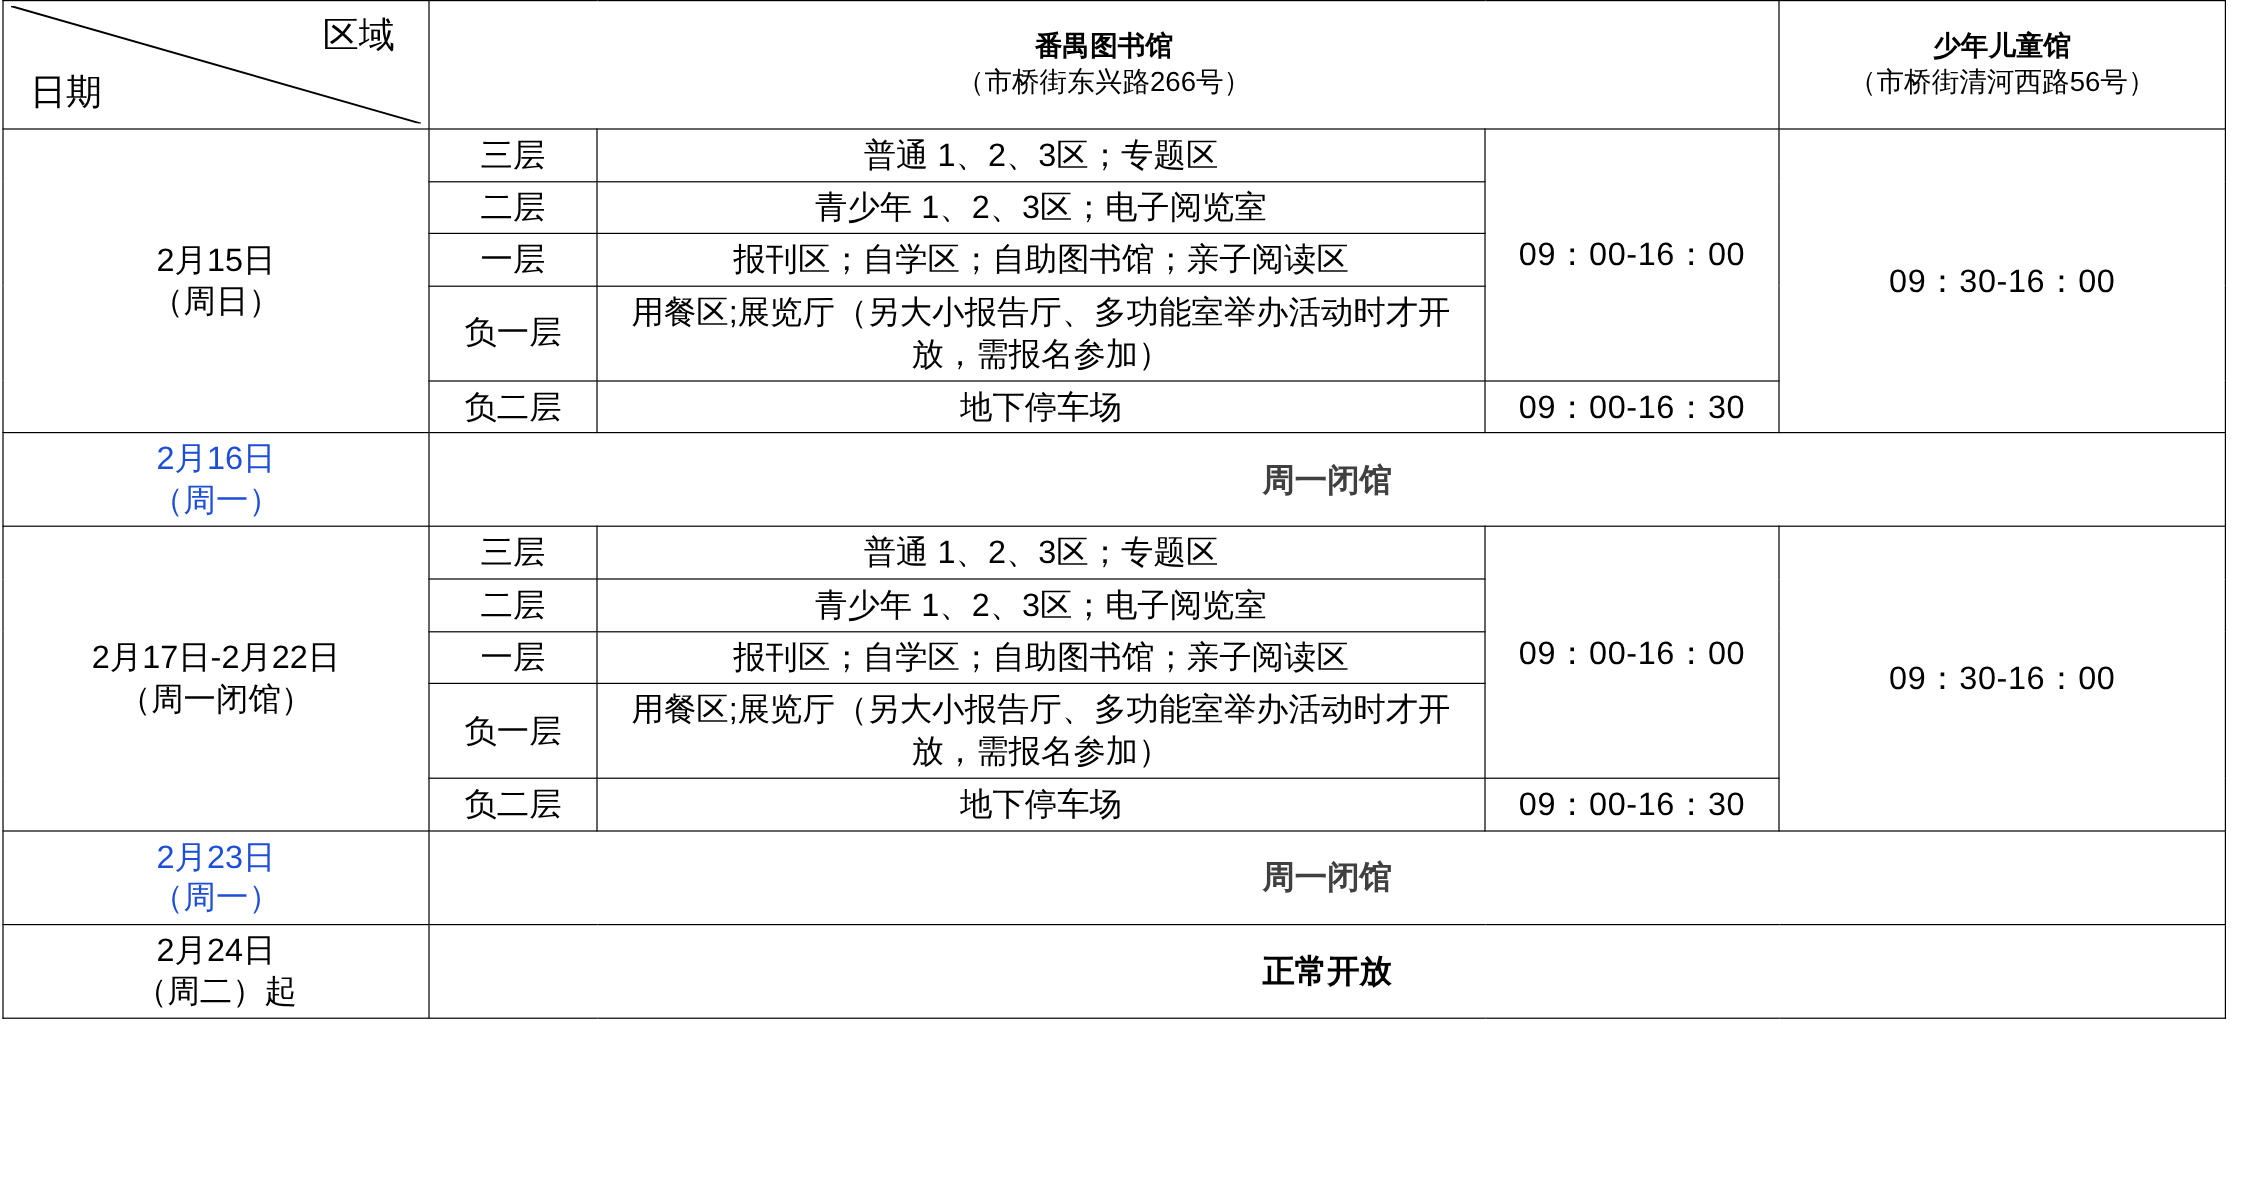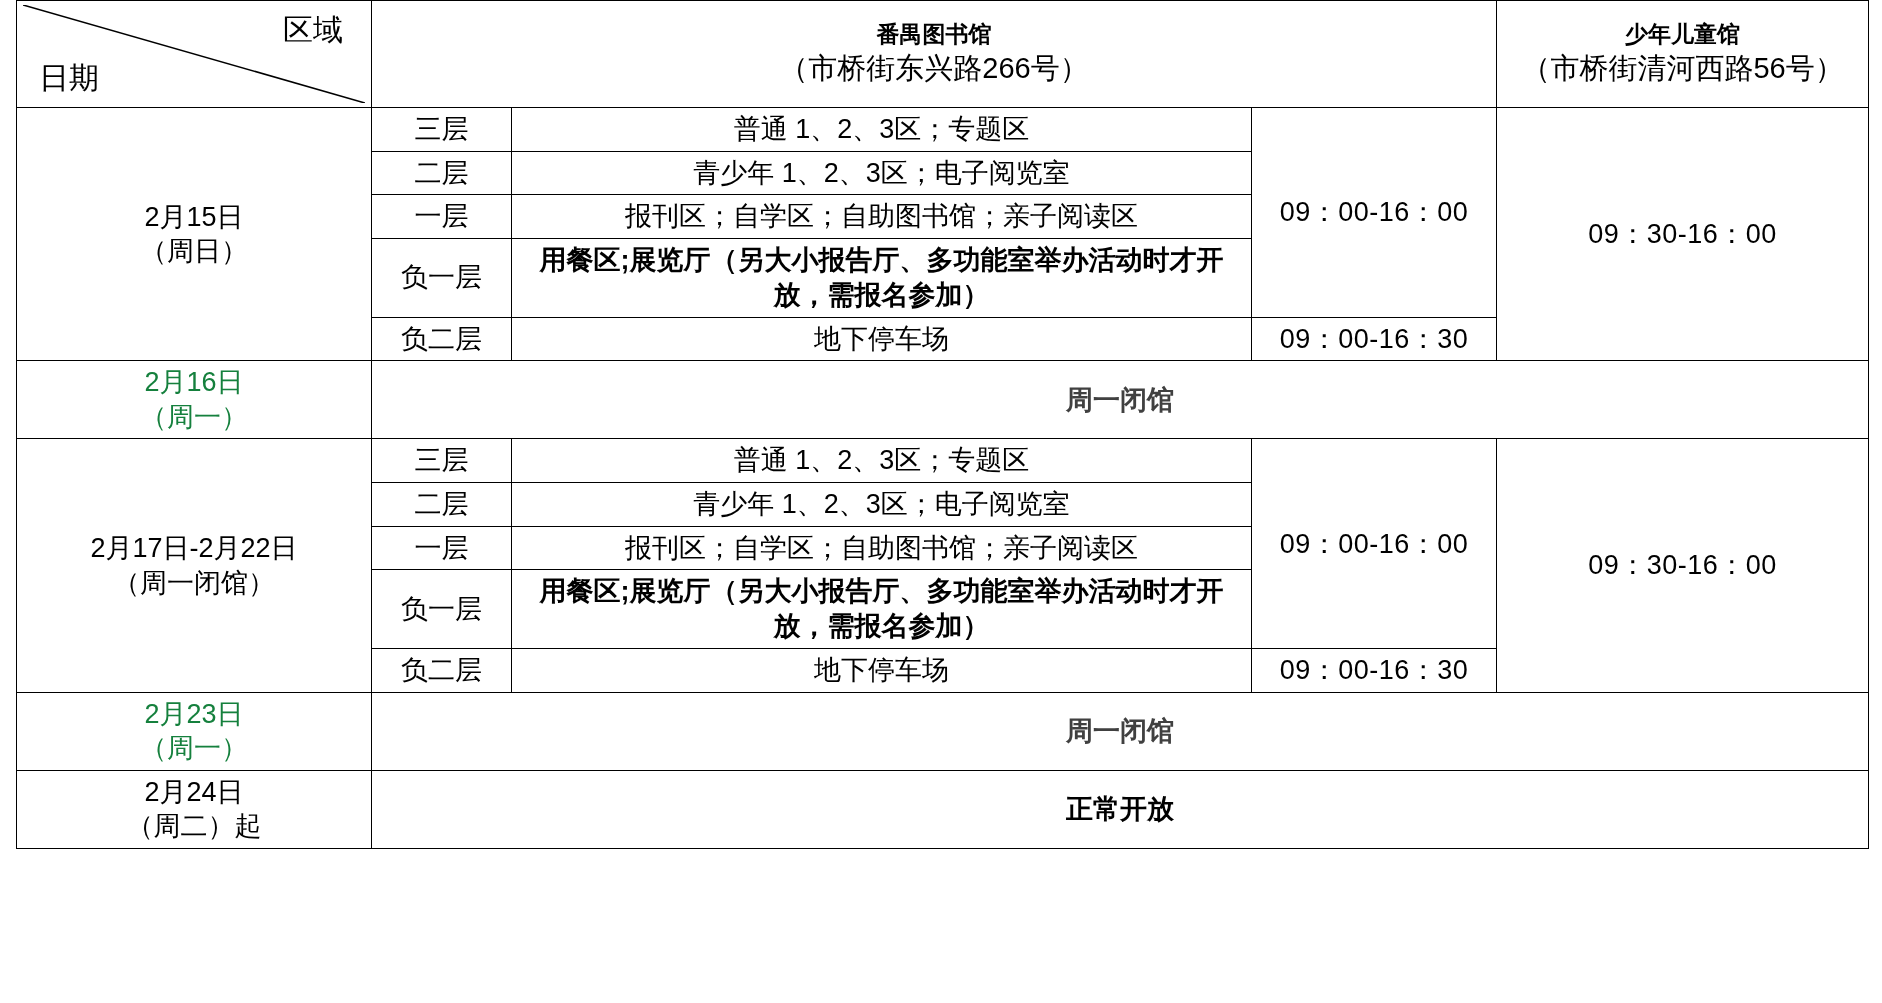--- a/index.html
+++ b/index.html
@@ -15,21 +15,21 @@
     width: 1882px;
     height: 1003px;
     position: relative;
     background: #ffffff;
     overflow: hidden;
   }
   table.schedule {
     border-collapse: collapse;
     table-layout: fixed;
     width: 1852px;
-    margin: 0 0 0 16px;
+    margin: 0 0 0 2px;
   }
   table.schedule td {
     border: 1px solid #000000;
     text-align: center;
     vertical-align: middle;
     font-size: 27px;
     line-height: 1.28;
     padding: 4px 6px;
     white-space: nowrap;
   }
@@ -62,42 +62,41 @@
     bottom: 6px;
     font-size: 30px;
     text-align: right;
   }
   .hdr-main {
     font-size: 23px;
     font-weight: bold;
     line-height: 1.3;
   }
   .hdr-sub {
-    font-size: 29px;
+    font-size: 23px;
     font-weight: normal;
     line-height: 1.3;
   }
   .date-cell {
     font-size: 28px;
     line-height: 1.35;
   }
   .date-closed {
-    color: #15803d;
+    color: #1d4ed8;
   }
   .floor-cell {
     font-size: 27px;
   }
   .zone-cell {
     font-size: 27px;
   }
   .zone-cell.two-line {
     white-space: normal;
     line-height: 1.3;
     padding: 4px 10px;
-    font-weight: bold;
   }
   .time-cell {
     font-size: 27px;
     letter-spacing: 0.5px;
   }
   .kids-cell {
     font-size: 27px;
     letter-spacing: 0.5px;
   }
   .closed-banner {

